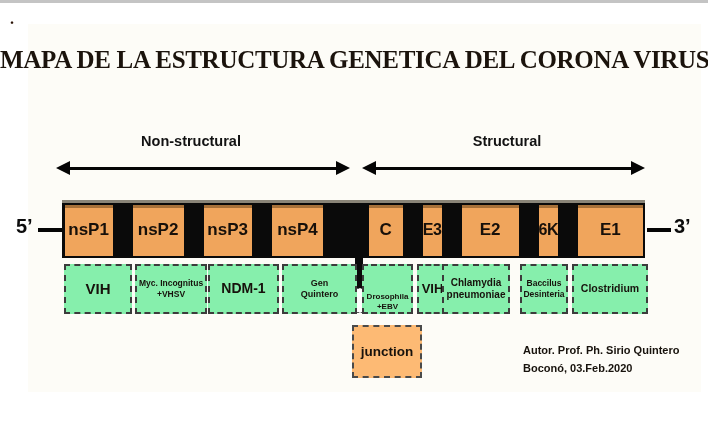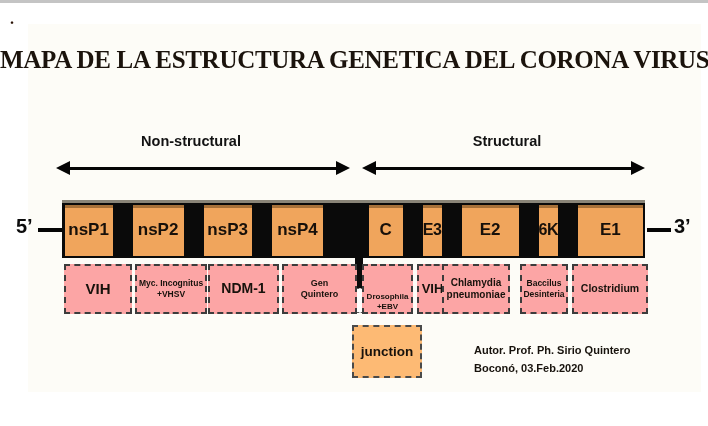--- a/index.html
+++ b/index.html
@@ -53,32 +53,32 @@
     white-space:nowrap;
   }
   .seg.narrow { font-size:16px; letter-spacing:-0.5px; }
   .jdiv { background:#0a0a0a; }
   .bar-top-shade { position:absolute; left:62px; top:200px; width:583px; height:3px; background:#8a8578; }
 
   .junction-drop { position:absolute; left:355px; top:255px; width:8px; height:33px; background:#0a0a0a; }
   .junction-stub { position:absolute; left:352px; top:288px; width:16px; height:25px; background:#fff; border:1.5px dashed #555; }
 
   .ann {
-    position:absolute; top:264px; height:50px; background:#fca5a5;
+    position:absolute; top:264px; height:50px; background:#86efac;
     border:2px dashed #3c3c3c; display:flex; flex-direction:column;
     align-items:center; justify-content:center; text-align:center;
     font-weight:bold; color:#17120c; line-height:1.25; overflow:hidden;
   }
   .junction-box {
     position:absolute; left:352px; top:325px; width:70px; height:53px;
     background:#fdba74; border:2px dashed #4a4a4a;
     display:flex; align-items:center; justify-content:center;
     font-weight:bold; font-size:13.5px; color:#17120c;
   }
-  .credit { position:absolute; left:474px; top:341px; font-weight:bold; font-size:11px; line-height:18px; color:#17120c; }
+  .credit { position:absolute; left:523px; top:341px; font-weight:bold; font-size:11px; line-height:18px; color:#17120c; }
 </style>
 </head>
 <body>
 
 <div class="screen">
   <div class="top-line"></div>
   <div class="stray-dot">.</div>
   <div class="panel"></div>
 
   <div class="title">MAPA DE LA ESTRUCTURA GENETICA DEL CORONA VIRUS</div>

